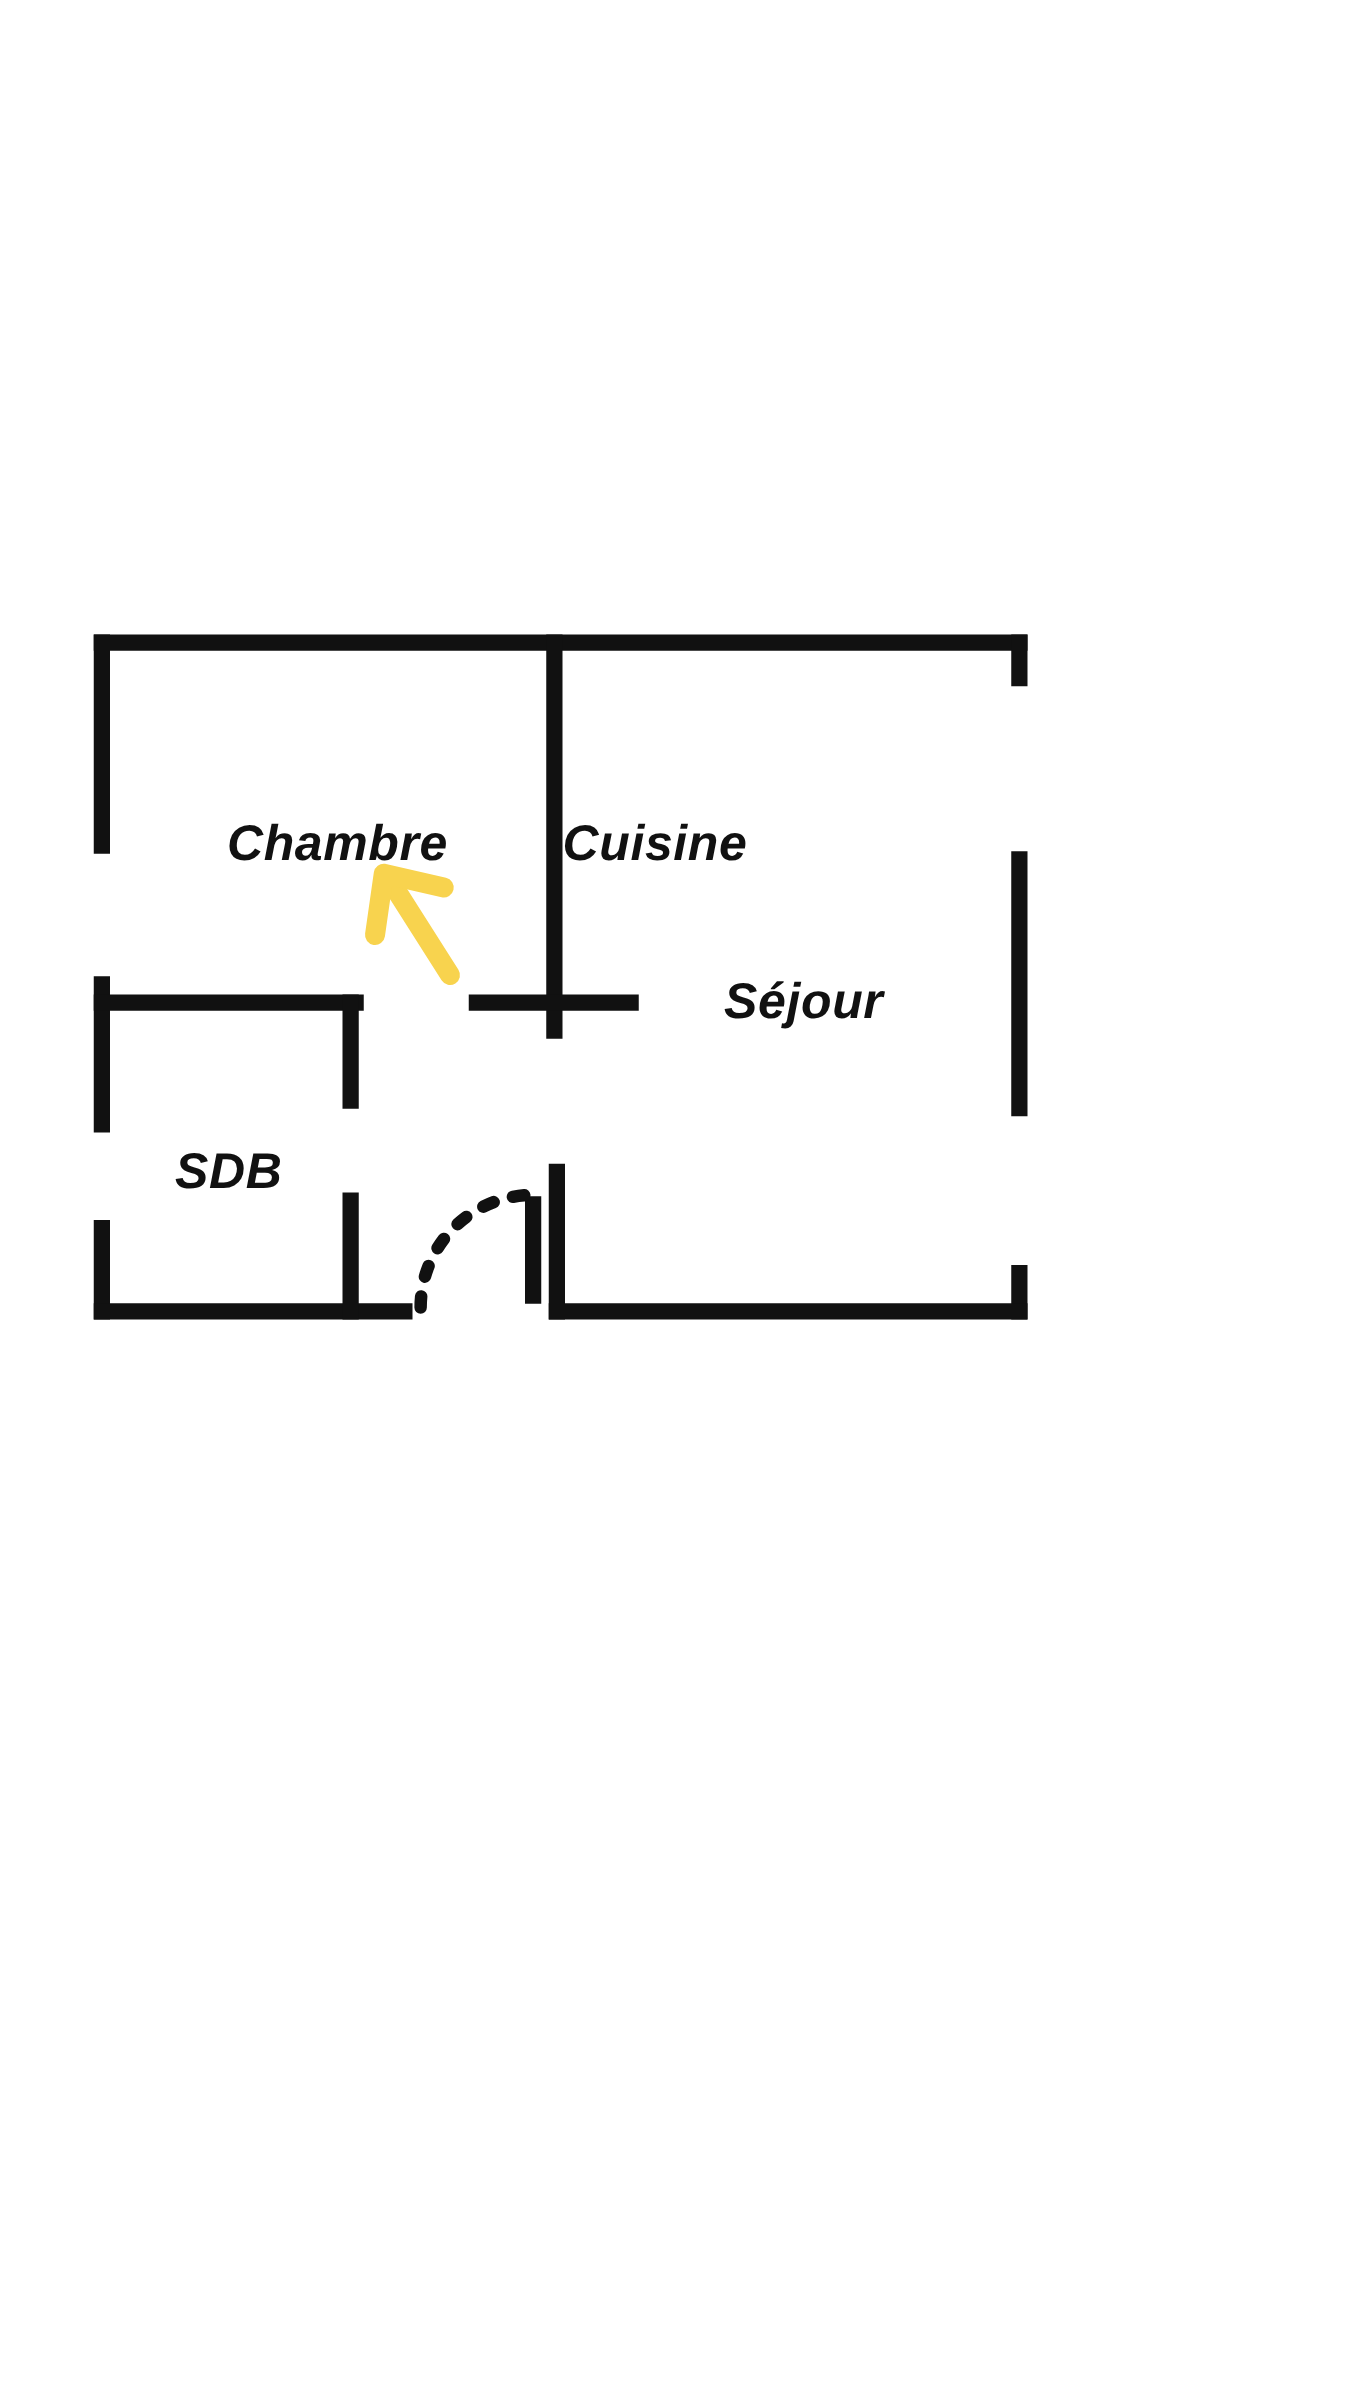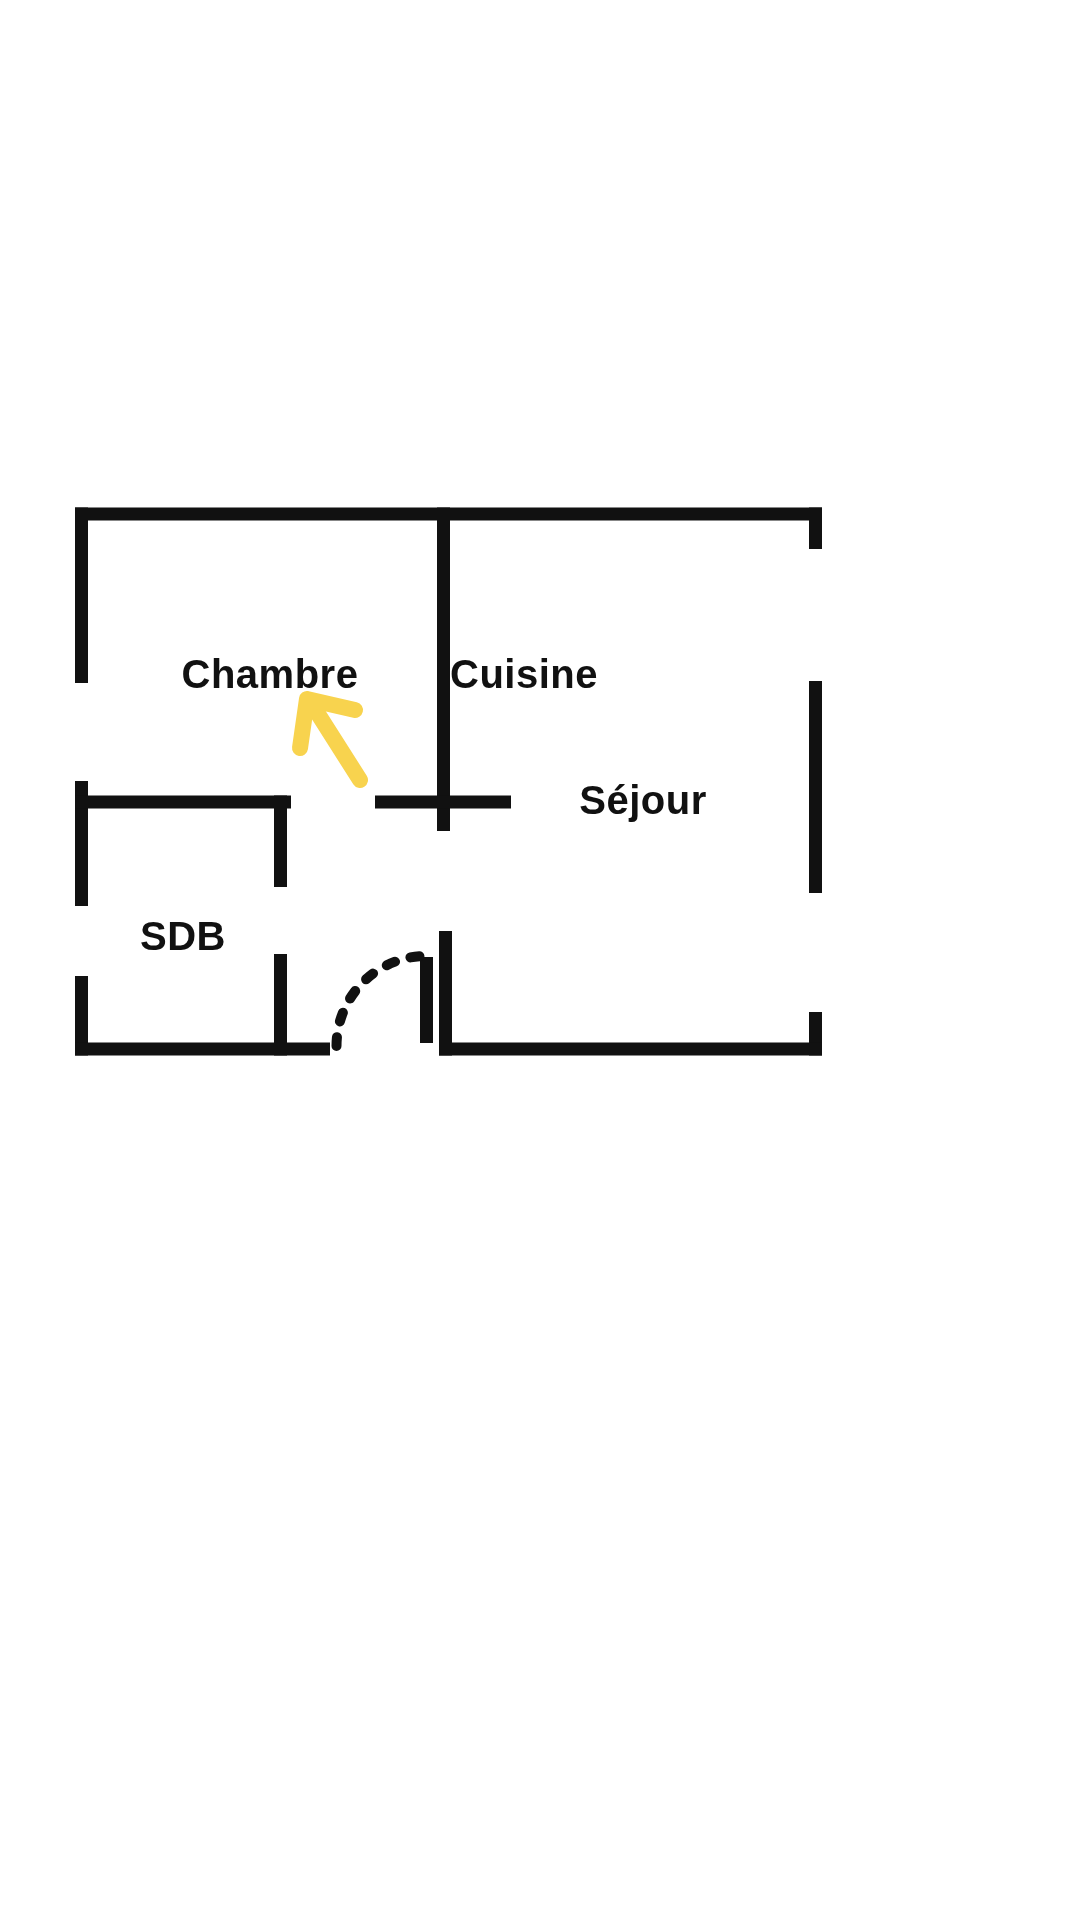--- a/index.html
+++ b/index.html
@@ -8,20 +8,21 @@
     width: 1080px;
     height: 1920px;
     background: #ffffff;
     font-family: "Liberation Sans", sans-serif;
   }
   .canvas {
     position: relative;
     width: 1080px;
     height: 1584px;
     overflow: hidden;
+    font-style: italic;
   }
   svg.plan {
     position: absolute;
     top: 0;
     left: 0;
     display: block;
   }
   text.room-label {
     font-family: "Liberation Sans", sans-serif;
     font-weight: 700;

